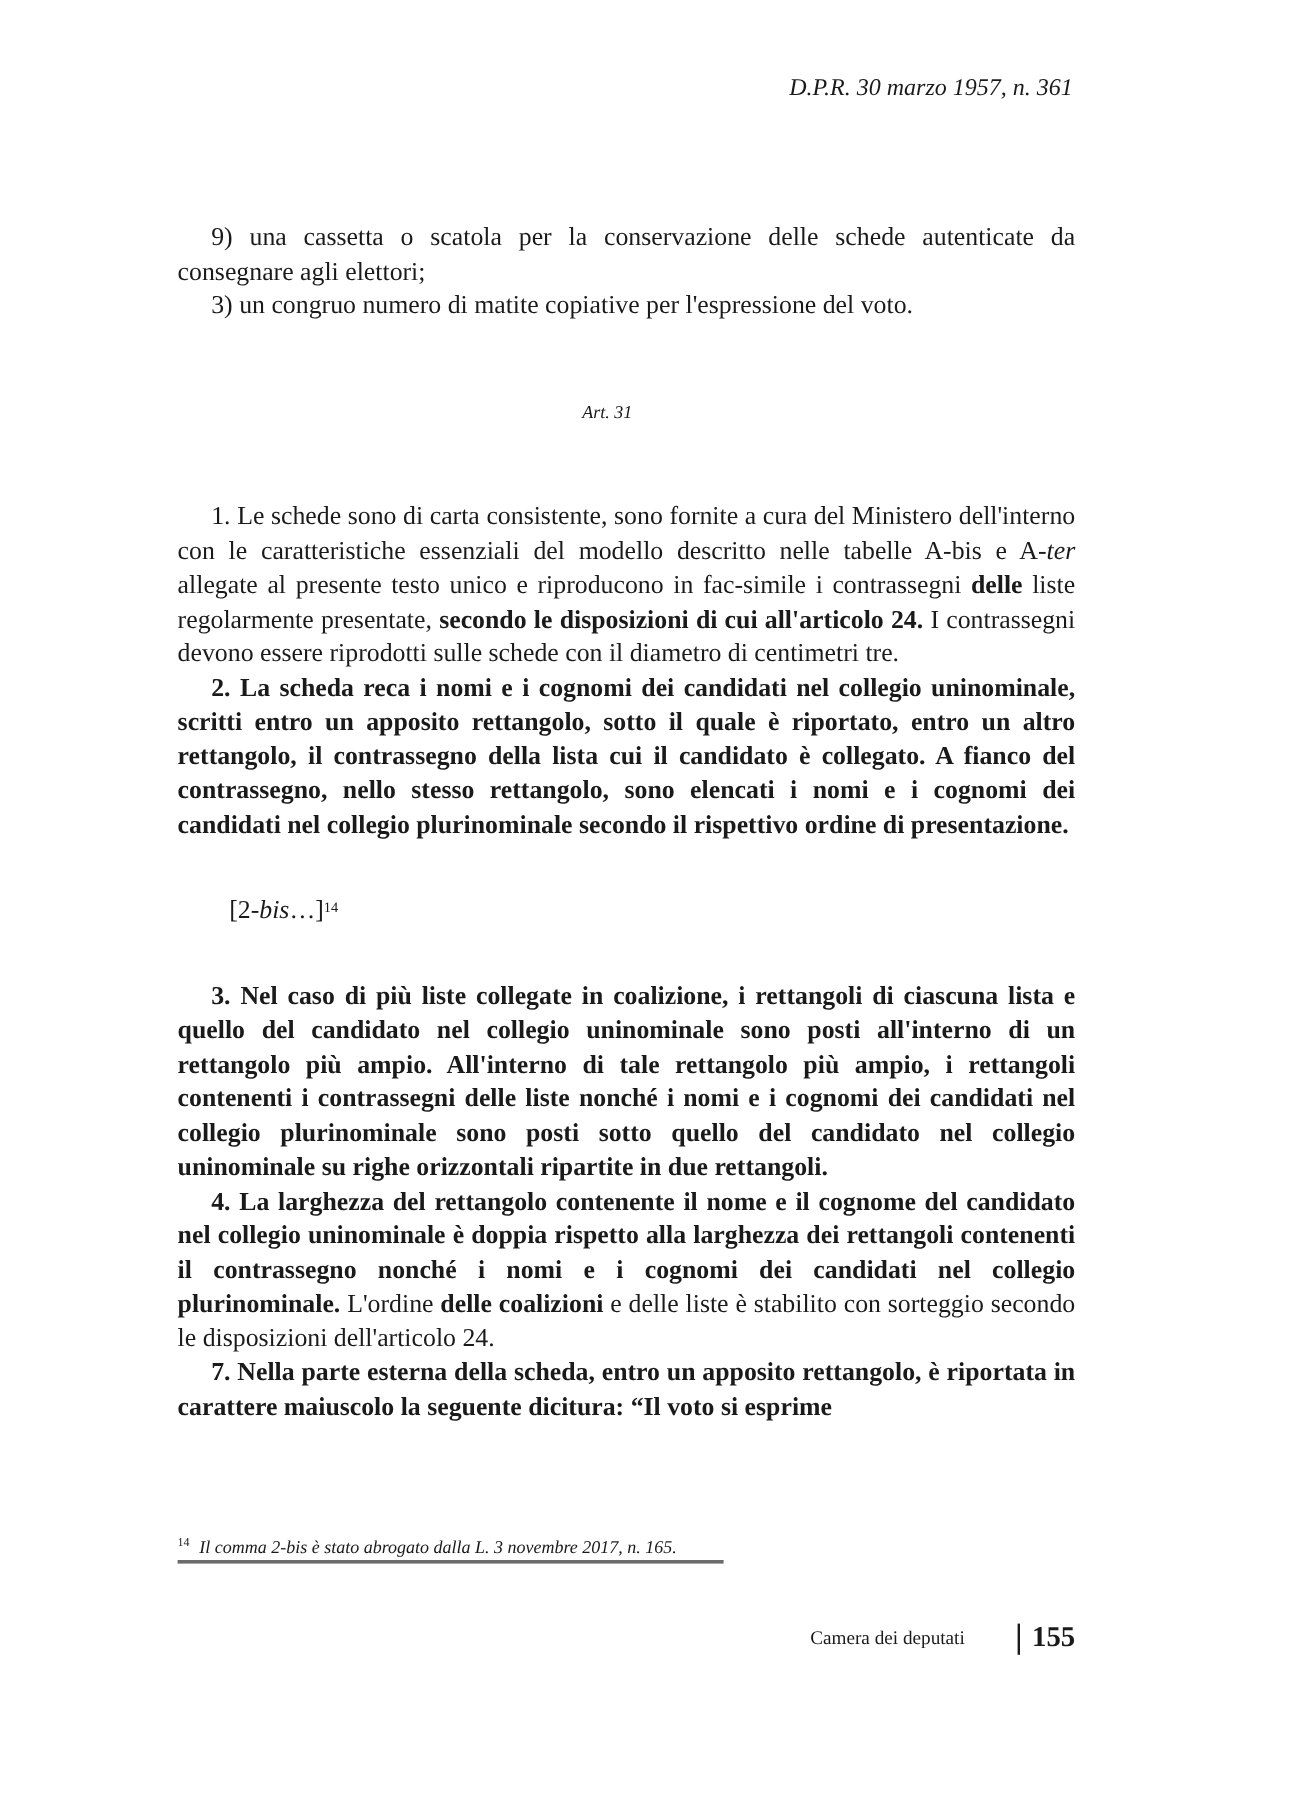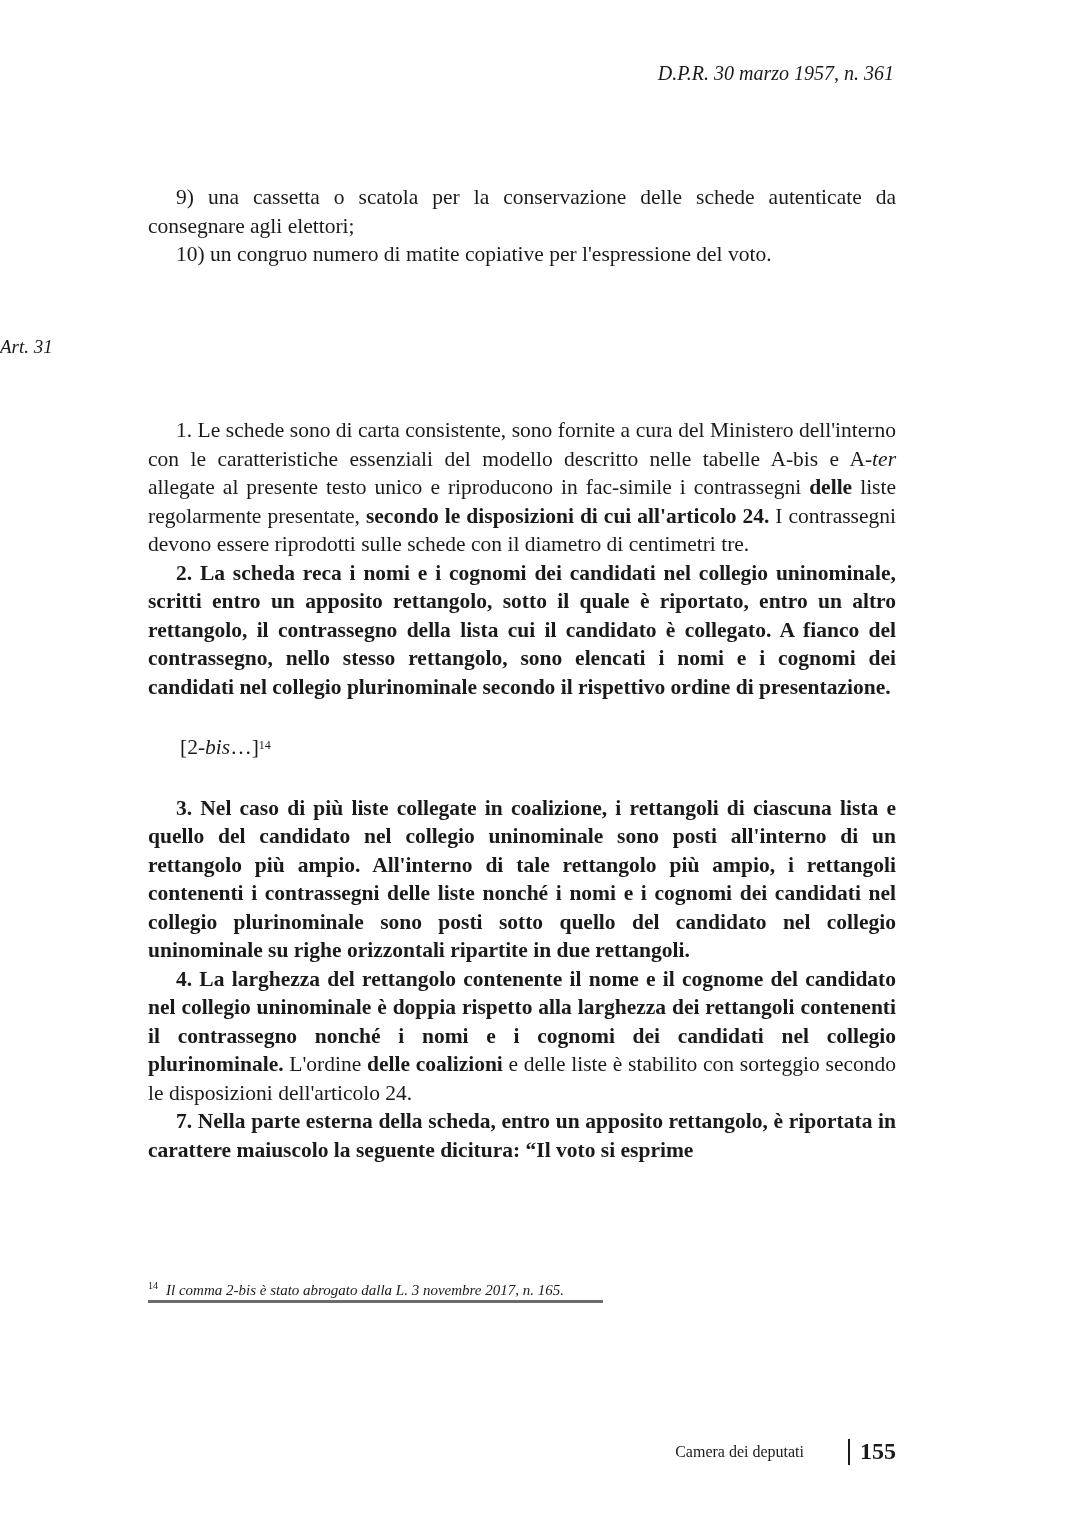--- a/index.html
+++ b/index.html
@@ -1,44 +1,44 @@
 <!DOCTYPE html>
 <html><head>
 <meta charset="utf-8">
 <style>
   html, body { margin: 0; padding: 0; background: #ffffff; }
   body { width: 1074px; height: 1517px; position: relative; overflow: hidden;
          font-family: "Liberation Serif", "DejaVu Serif", serif; color: #1a1a1a; }
   .running-head { position: absolute; top: 62px; right: 180px; font-style: italic; font-size: 20px; }
   .body-text { position: absolute; left: 148px; width: 748px; font-size: 21.5px; line-height: 28.5px; text-align: justify; }
   .p { margin: 0; text-indent: 28px; }
-  .p-noindent { margin: 4px; }
+  .p-noindent { margin: 15px; }
   .b { font-weight: bold; }
   .i { font-style: italic; }
   #items { top: 183px; }
-  .art-title { position: absolute; top: 336px; left: 0; width: 1012px; font-style: italic; font-size: 19px; }
+  .art-title { position: absolute; top: 336px; left: 0; width: 1012px; text-align: center; font-style: italic; font-size: 15px; }
   #art-body { top: 416px; }
   .gap { height: 28px; }
   .bis { padding-left: 28px; }
   sup { font-size: 12px; vertical-align: top; position: relative; top: -2px; }
   .fn-rule { position: absolute; top: 1300px; left: 148px; width: 455px; height: 3px; background: #6b6b6b; }
   .footnote { position: absolute; top: 1282px; left: 148px; font-size: 15px; font-style: italic; }
   .footnote sup { font-style: normal; font-size: 10px; margin-right: 8px; }
-  .footer { position: absolute; top: 1438px; right: 178px; display: flex; align-items: center; font-size: 16px; text-align: center; }
+  .footer { position: absolute; top: 1352px; right: 178px; display: flex; align-items: center; font-size: 16px; text-align: center; }
   .footer .sep { width: 2px; height: 26px; background: #1a1a1a; margin: 0 10px 0 44px; }
   .footer .pg { font-weight: bold; font-size: 24px; }
 </style>
 </head>
 <body>
 
 <div class="running-head">D.P.R. 30 marzo 1957, n. 361</div>
 
 <div class="body-text" id="items">
   <p class="p">9) una cassetta o scatola per la conservazione delle schede autenticate da consegnare agli elettori;</p>
-  <p class="p">10) un congruo numero di matite copiative per l'espressione del voto.</p>
+  <p class="p">3) un congruo numero di matite copiative per l'espressione del voto.</p>
 </div>
 
 <div class="art-title">Art. 31</div>
 
 <div class="body-text" id="art-body">
   <p class="p"><span>1. Le schede sono di carta consistente, sono fornite a cura del Ministero dell'interno con le caratteristiche essenziali del modello descritto nelle tabelle A-bis e A-</span><span class="i">ter</span><span> allegate al presente testo unico e riproducono in fac-simile i contrassegni </span><span class="b">delle</span><span> liste regolarmente presentate, </span><span class="b">secondo le disposizioni di cui all'articolo 24.</span><span> I contrassegni devono essere riprodotti sulle schede con il diametro di centimetri tre.</span></p>
   <p class="p b">2. La scheda reca i nomi e i cognomi dei candidati nel collegio uninominale, scritti entro un apposito rettangolo, sotto il quale è riportato, entro un altro rettangolo, il contrassegno della lista cui il candidato è collegato. A fianco del contrassegno, nello stesso rettangolo, sono elencati i nomi e i cognomi dei candidati nel collegio plurinominale secondo il rispettivo ordine di presentazione.</p>
   <div class="gap"></div>
   <p class="p-noindent bis"><span>[2-</span><span class="i">bis</span><span>…]</span><sup>14</sup></p>
   <div class="gap"></div>

